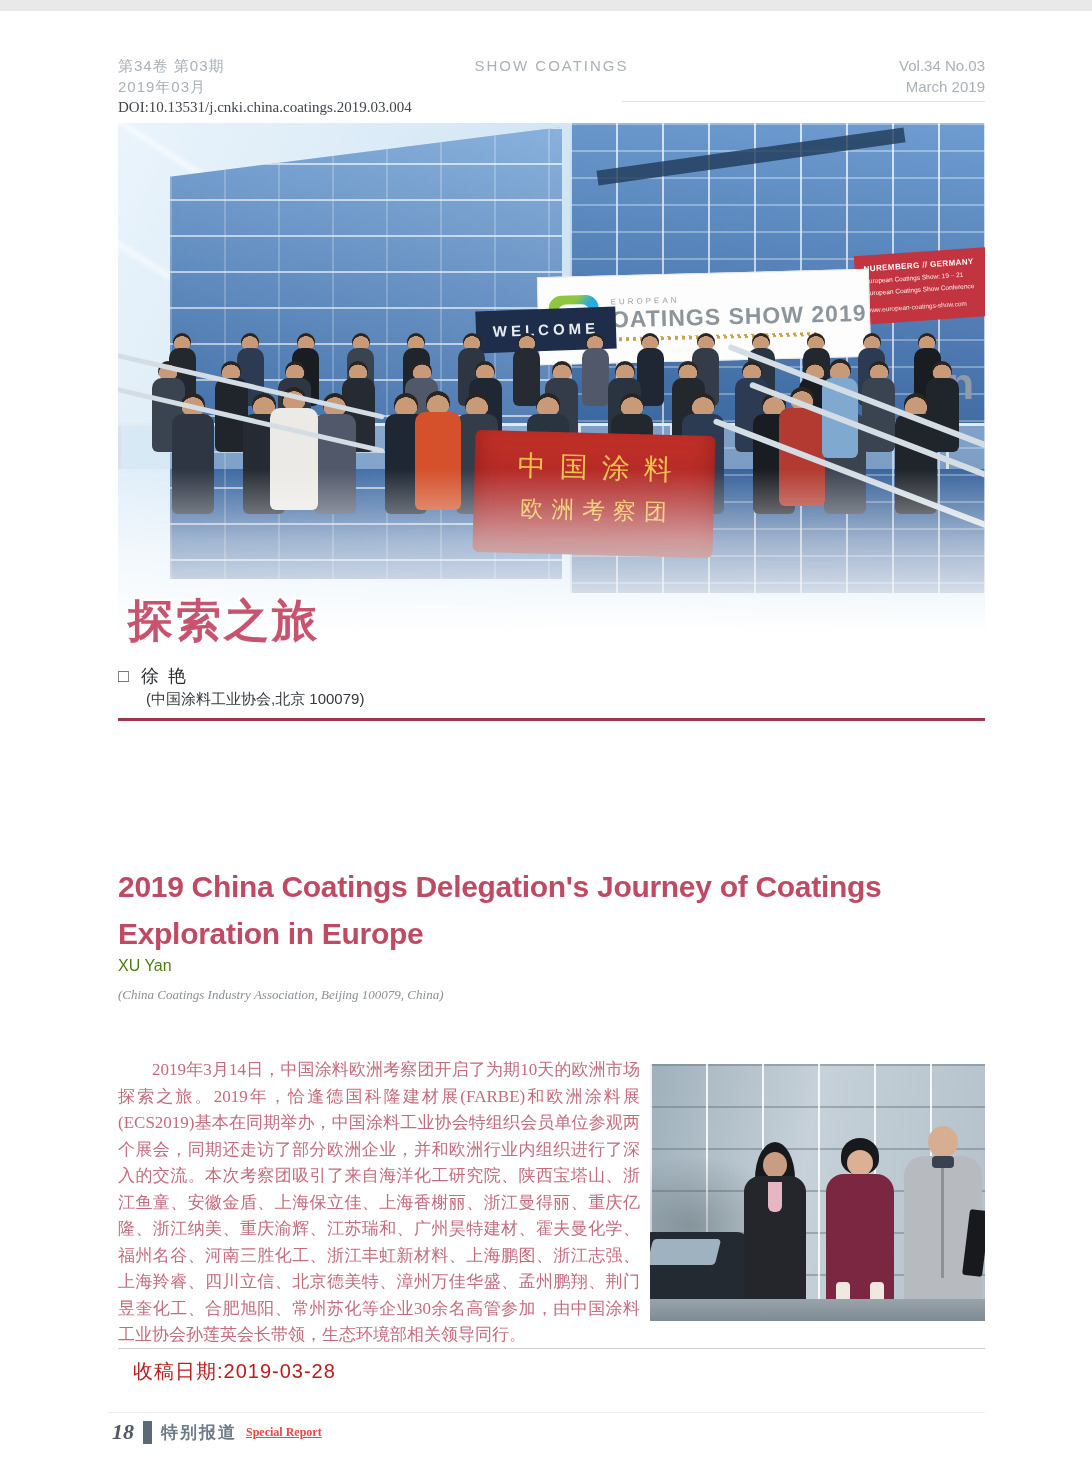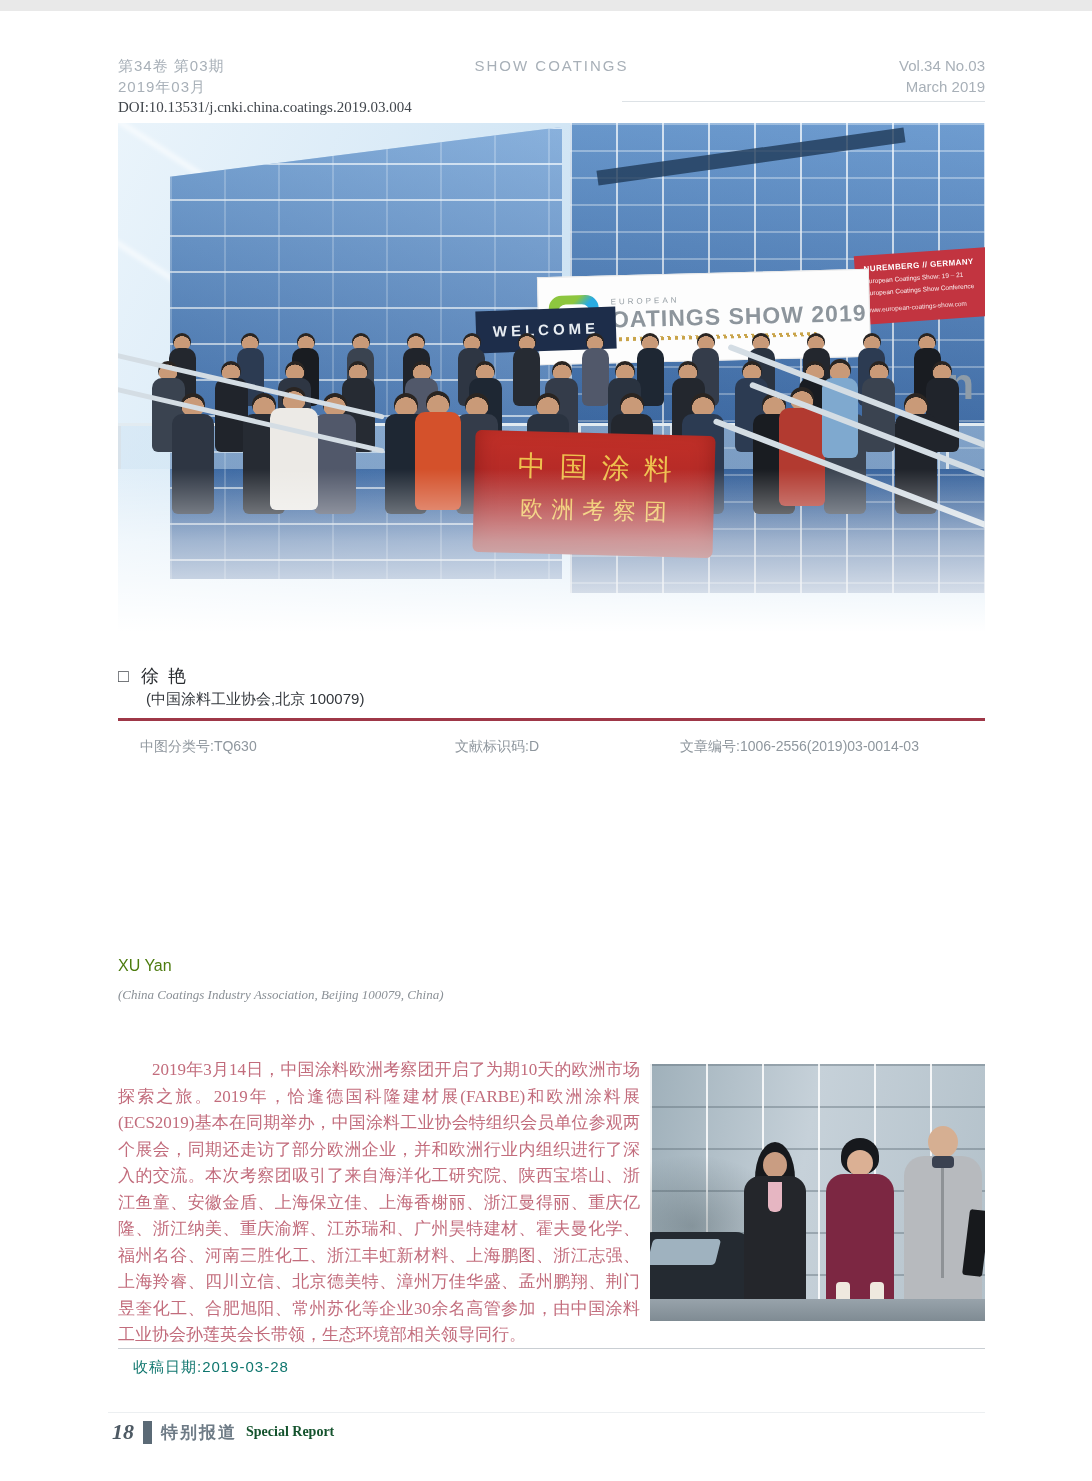--- a/index.html
+++ b/index.html
@@ -103,27 +103,27 @@
   .p2-ground { position:absolute; left:0; bottom:0; width:100%; height:22px; background:linear-gradient(180deg,#98a3ab,#7f8b93); }
   .p2 { position:absolute; }
   .p2 .head { border-radius:50%; position:absolute; }
   .p2 .hair { border-radius:50% 50% 40% 40%; position:absolute; background:#17191d; }
   .p2 .torso { position:absolute; }
   .car { position:absolute; left:-10px; top:168px; width:112px; height:82px; background:#242a31; border-radius:12px 16px 4px 4px; }
   .car .win { position:absolute; left:10px; top:7px; width:68px; height:26px; background:#9fb2bf; transform:skewX(-14deg); border-radius:4px; }
 
   
   .fn-rule { position:absolute; left:118px; top:1337px; width:867px; height:1px; background:#c9ced3; }
-  .received { position:absolute; left:133px; top:1347px; font-size:15px; color:#0f766e; letter-spacing:1px; }
+  .received { position:absolute; left:133px; top:1347px; font-size:20px; color:#b91c1c; letter-spacing:1px; }
   .ft-rule { position:absolute; left:108px; top:1401px; width:877px; height:1px; background:#eceff1; }
   .footer { position:absolute; left:112px; top:1408px; display:flex; align-items:center; gap:9px; }
   .footer .num { font-family:"Liberation Serif", serif; font-style:italic; font-weight:bold; font-size:22px; color:#4e5a64; }
   .footer .bar { width:9px; height:23px; background:#5b6a76; }
   .footer .cn { font-size:17px; font-weight:bold; color:#6e7b86; letter-spacing:2px; }
-  .footer .en { font-family:"Liberation Serif", serif; font-weight:bold; font-size:14px; color:#14532d; }
+  .footer .en { font-family:"Liberation Serif", serif; font-weight:bold; font-size:12px; color:#ef4444;text-decoration:underline; }
 </style>
 </head>
 <body>
 
 <div class="page">
 
   <div class="hdr">
     <div class="hdr-left">
       <div>第34卷 第03期</div>
       <div>2019年03月</div>
@@ -344,32 +344,32 @@
     <div class="rail" style="left:600px; top:276px; width:310px; height:6px; transform:rotate(21deg);"></div>
     <div class="rail" style="left:622px; top:312px; width:300px; height:6px; transform:rotate(21deg);"></div>
     <div class="rail" style="left:585px; top:352px; width:320px; height:6px; transform:rotate(21deg);"></div>
 
     <div class="flag">
       <div class="f1">中国涂料</div>
       <div class="f2">欧洲考察团</div>
     </div>
 
     <div class="fade"></div>
+    <div class="hero-title ht2">探索之旅</div>
   </div>
 
   <div class="author"><span class="mk">□</span><span>徐  艳</span></div>
   <div class="affil-cn">(中国涂料工业协会,北京  100079)</div>
   <div class="rule-red"></div>
 
-  <div class="meta">
-    <span class="m1">中图分类号:TQ630</span>
-    <span class="m2">文献标识码:D</span>
-    <span class="m3">文章编号:1006-2556(2019)03-0014-03</span>
+
+  <div class="etitle">
+    <div>2019 China Coatings Delegation's Journey of Coatings</div>
+    <div>Exploration in Europe</div>
   </div>
-
   <div class="eauthor">XU Yan</div>
   <div class="eaffil">(China Coatings Industry Association, Beijing 100079, China)</div>
 
   <div class="bodytext">2019年3月14日，中国涂料欧洲考察团开启了为期10天的欧洲市场探索之旅。2019年，恰逢德国科隆建材展(FARBE)和欧洲涂料展(ECS2019)基本在同期举办，中国涂料工业协会特组织会员单位参观两个展会，同期还走访了部分欧洲企业，并和欧洲行业内组织进行了深入的交流。本次考察团吸引了来自海洋化工研究院、陕西宝塔山、浙江鱼童、安徽金盾、上海保立佳、上海香榭丽、浙江曼得丽、重庆亿隆、浙江纳美、重庆渝辉、江苏瑞和、广州昊特建材、霍夫曼化学、福州名谷、河南三胜化工、浙江丰虹新材料、上海鹏图、浙江志强、上海羚睿、四川立信、北京德美特、漳州万佳华盛、孟州鹏翔、荆门昱奎化工、合肥旭阳、常州苏化等企业30余名高管参加，由中国涂料工业协会孙莲英会长带领，生态环境部相关领导同行。</div>
 
   <div class="photo2">
     <div class="p2-reflect"></div>
     <div class="car">
         <div class="win"></div>
       </div>

